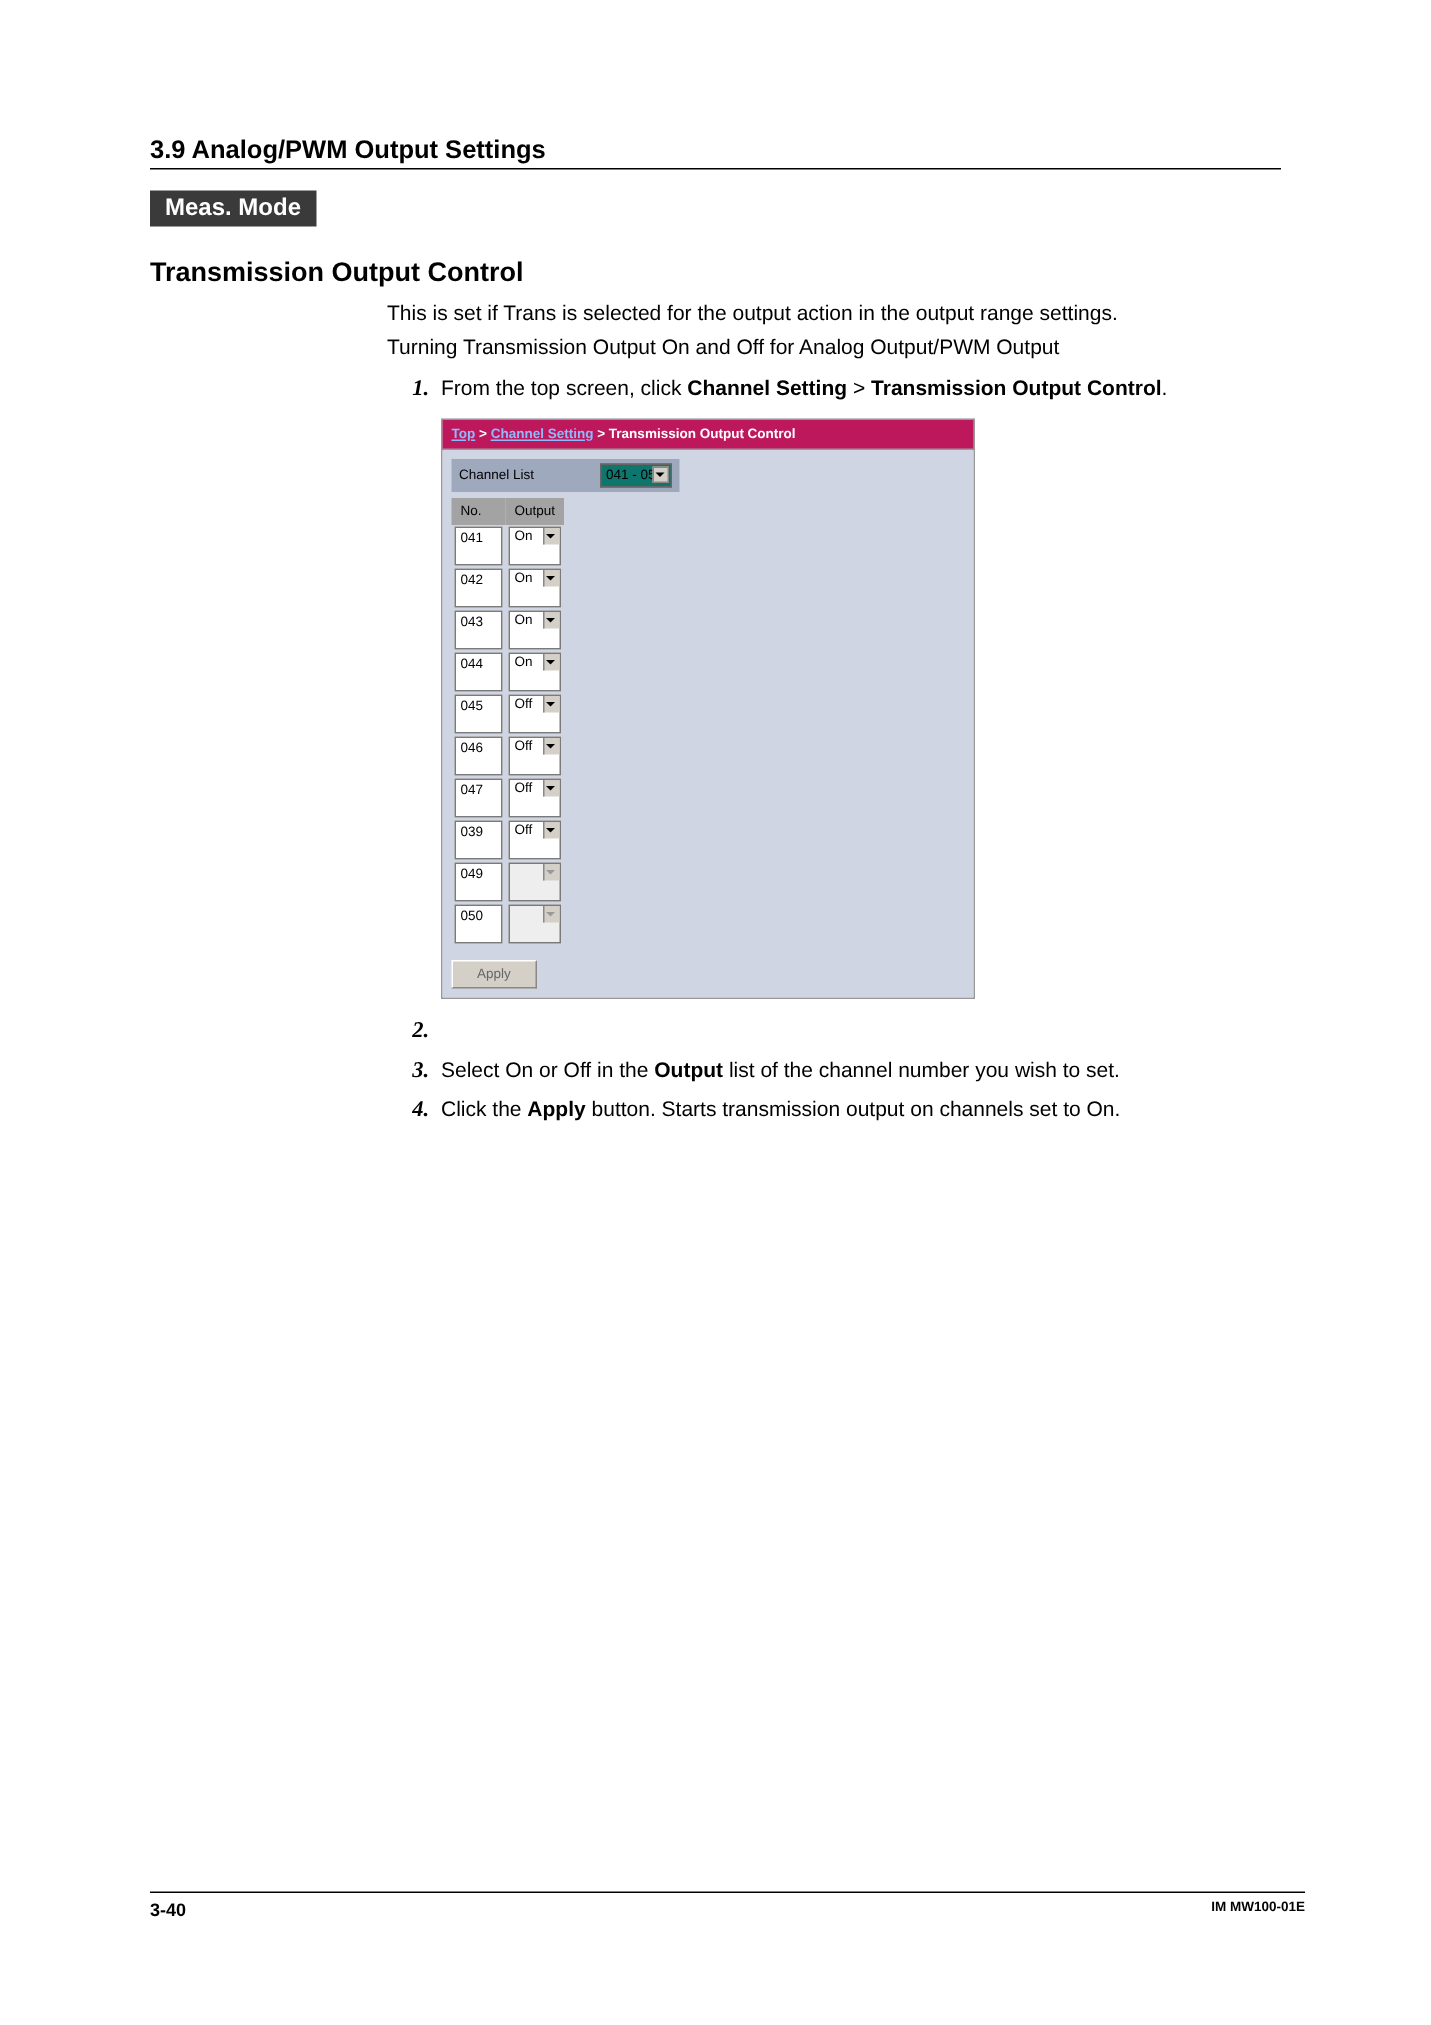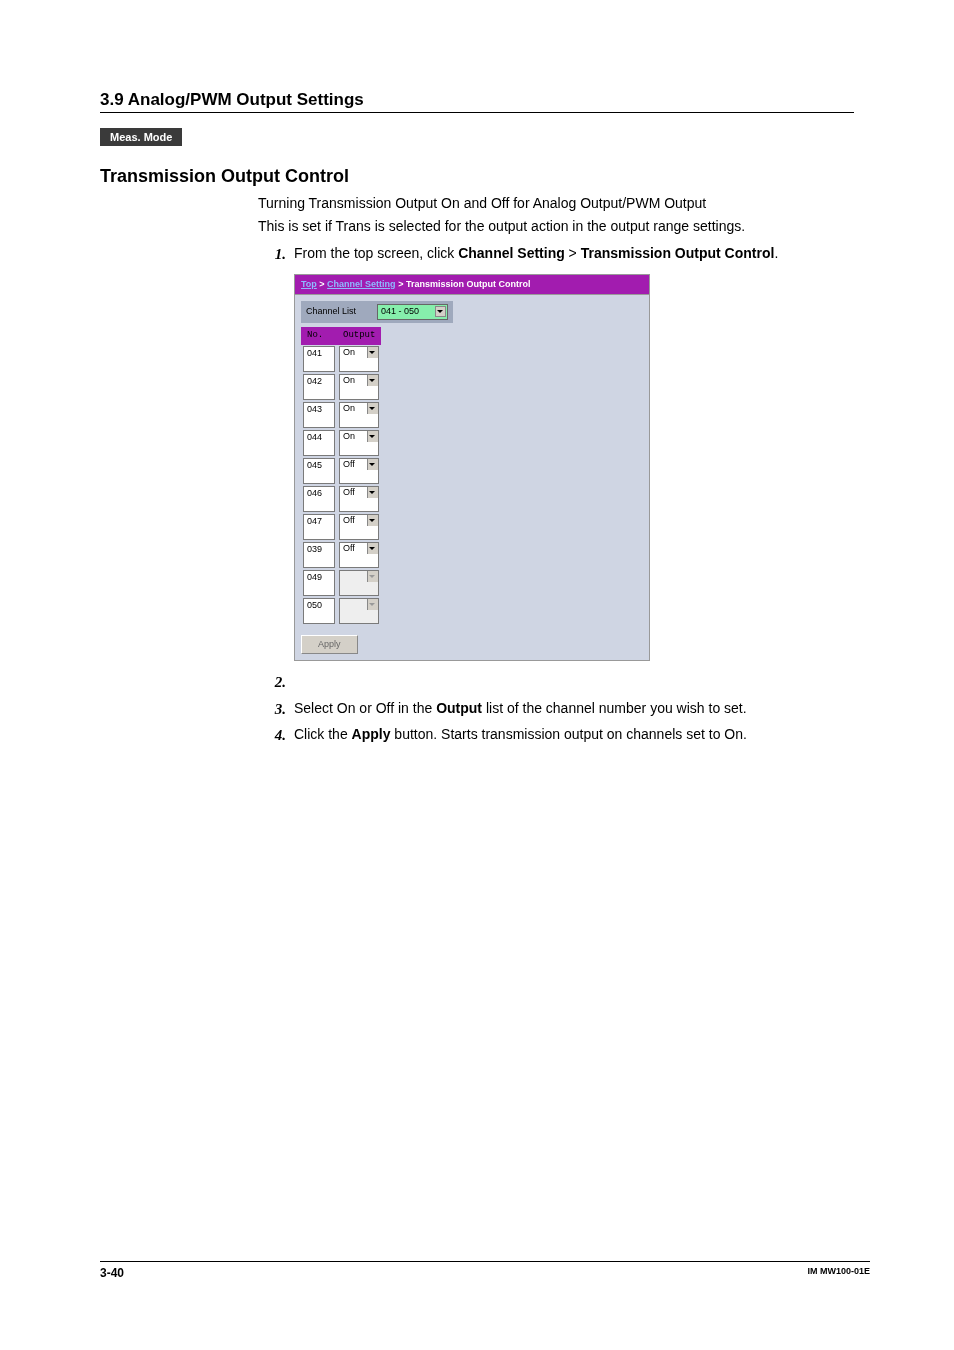--- a/index.html
+++ b/index.html
@@ -19,21 +19,21 @@
     font-size: 17px;
     font-weight: bold;
     border-bottom: 1px solid #000;
     padding-bottom: 2px;
     margin-bottom: 14px;
   }
   .mode-box {
     display: inline-block;
     background: #3a3a3a;
     color: #fff;
-    font-size: 11px;
+    font-size: 16px;
     font-weight: bold;
     padding: 3px 10px;
     margin-bottom: 20px;
   }
   h2.title {
     font-size: 18px;
     font-weight: bold;
     margin: 0 0 6px 0;
   }
   .body-block {
@@ -73,21 +73,21 @@
   .shot {
     width: 354px;
     margin: 8px 0 10px 36px;
     border: 1px solid #999;
     background: #cfd5e3;
     font-family: "MS Sans Serif", Tahoma, sans-serif;
     font-size: 9px;
     color: #000;
   }
   .shot-header {
-    background: #a21caf;
+    background: #be185d;
     color: #fff;
     font-size: 9px;
     font-weight: bold;
     padding: 3px 6px;
     border-bottom: 1px solid #999;
   }
   .shot-header .bc-link { color: #8fb9ff; text-decoration: underline; }
   .shot-body {
     background: #cfd5e3;
     padding: 6px;
@@ -96,23 +96,23 @@
     display: flex;
     background: #9fa9bd;
     align-items: center;
     padding: 3px 5px;
     width: 152px;
     box-sizing: border-box;
     justify-content: space-between;
   }
   .chlist-select {
     font-size: 9px;
-    background: #86efac;
+    background: #0f766e;
     border: 1px solid #666;
-    padding: 0 28px 0 3px;
+    padding: 0 5px 0 3px;
     height: 14px;
     line-height: 12px;
     position: relative;
     display: inline-block;
   }
   .chlist-select::after {
     content: "";
     position: absolute;
     right: 1px; top: 1px;
     width: 11px; height: 11px;
@@ -127,27 +127,26 @@
     border-left: 3px solid transparent;
     border-right: 3px solid transparent;
     border-top: 3px solid #000;
     z-index: 2;
   }
   table.chtable {
     border-collapse: collapse;
     margin-top: 4px;
   }
   table.chtable th {
-    background: #a21caf;
+    background: #a3a3a3;
     font-weight: normal;
     font-size: 9px;
     padding: 2px 6px;
     min-width: 24px;
     text-align: left;
-    font-family: Liberation Mono, monospace;
   }
   table.chtable td {
     padding: 1px 2px;
   }
   .cell-box {
     background: #fff;
     border: 1px solid #7a7a7a;
     font-size: 9px;
     padding: 0 3px;
     height: 26px;
@@ -216,22 +215,22 @@
 </style>
 </head>
 <body>
 
 <div class="page">
   <div class="section-header">3.9  Analog/PWM Output Settings</div>
   <div class="mode-box">Meas. Mode</div>
   <h2 class="title">Transmission Output Control</h2>
 
   <div class="body-block">
+    <p>This is set if Trans is selected for the output action in the output range settings.</p>
     <p>Turning Transmission Output On and Off for Analog Output/PWM Output</p>
-    <p>This is set if Trans is selected for the output action in the output range settings.</p>
 
     <ol class="steps">
       <li>
         <span class="step-num">1.</span>
         <span class="step-text">
           <span>From the top screen, click </span><b>Channel Setting</b><span> &gt; </span><b>Transmission Output Control</b><span>.</span>
         </span>
       </li>
     </ol>
 

